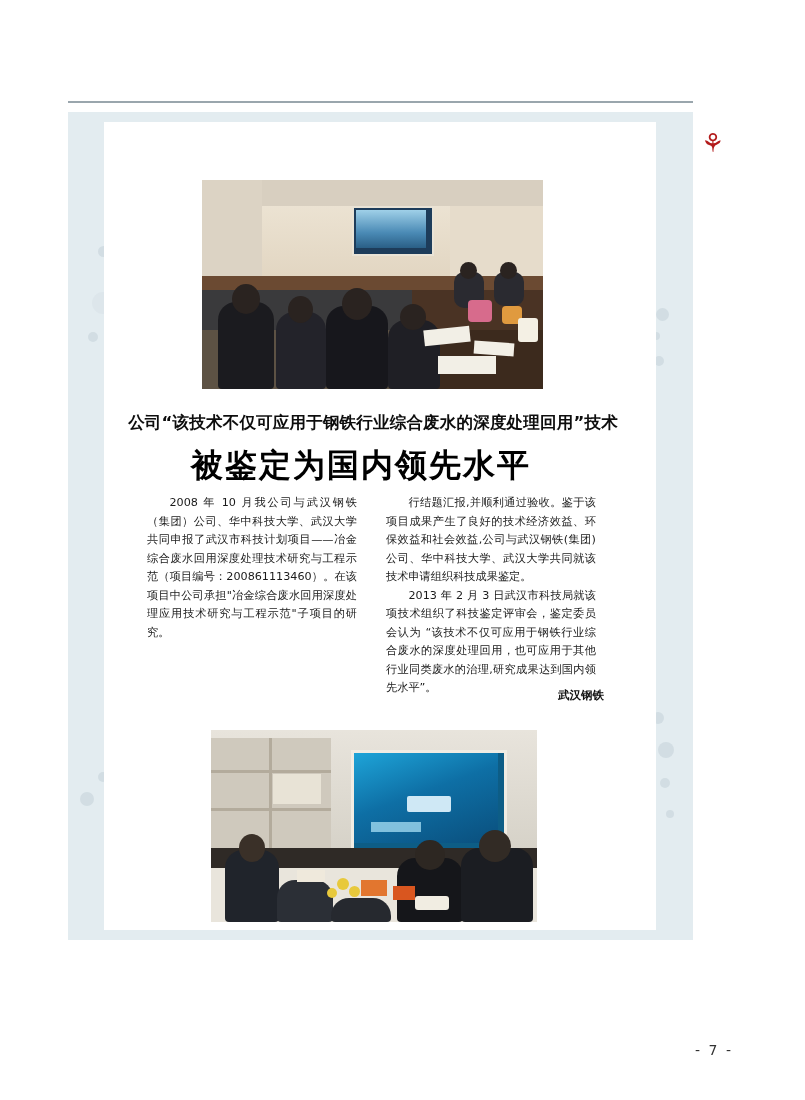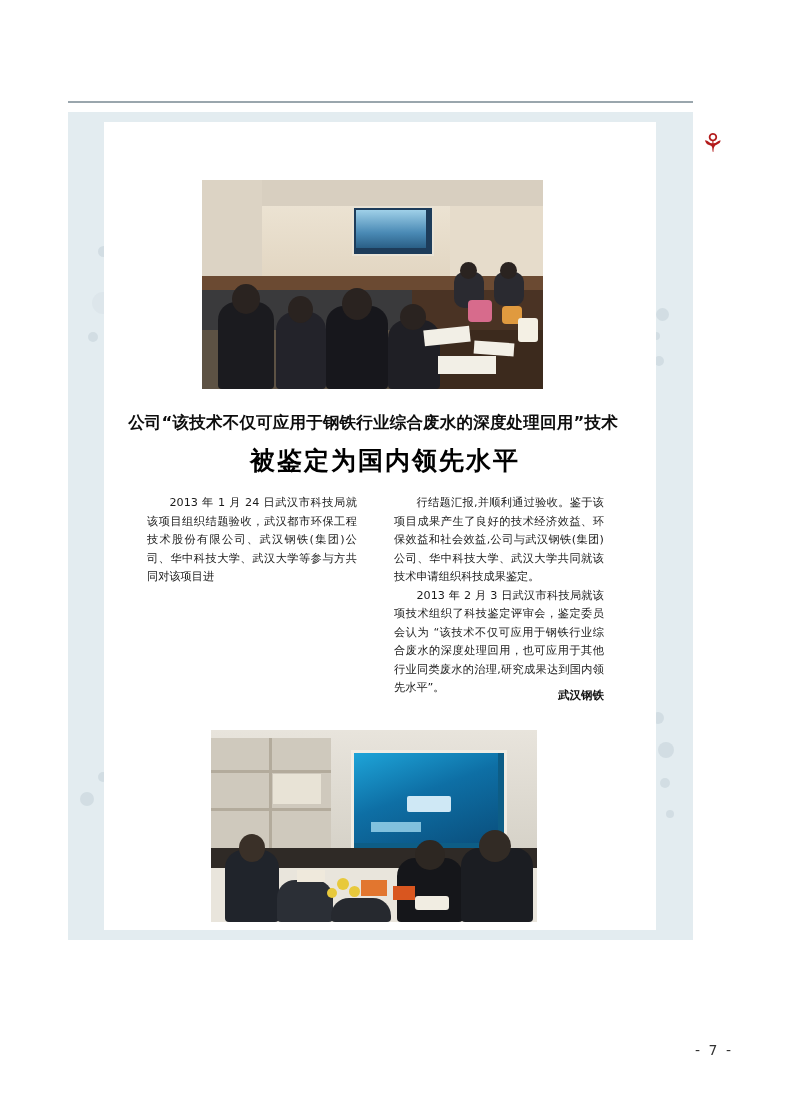--- a/index.html
+++ b/index.html
@@ -151,44 +151,44 @@
     width: 530px;
     text-align: center;
     font-size: 16.5px;
     font-weight: bold;
     color: #0d0d0d;
     letter-spacing: 0.2px;
     font-family: "DejaVu Sans", sans-serif;
   }
   .headline-2 {
     position: absolute;
-    left: 120px;
+    left: 96px;
     top: 444px;
     width: 530px;
     text-align: center;
-    font-size: 25px;
+    font-size: 32px;
     font-weight: bold;
     color: #000000;
     letter-spacing: 2px;
     font-family: Liberation Serif, serif;
   }
 
   
   .col {
     position: absolute;
     top: 494px;
     width: 210px;
     font-size: 11.2px;
     line-height: 18.5px;
     color: #1a1a1a;
     text-align: justify;
     font-family: "DejaVu Sans", sans-serif;
   }
   .col-left { left: 147px; }
-  .col-right { left: 394px; }
+  .col-right { left: 386px; }
   .col p {
     margin: 0;
     text-indent: 2em;
   }
   .signature {
     position: absolute;
     left: 394px;
     top: 688px;
     width: 210px;
     text-align: right;
@@ -293,21 +293,21 @@
   <div class="pt-papers" style="left:236px; top:176px; width:58px; height:18px;"></div>
   <div class="pt-flower" style="left:266px; top:120px; width:24px; height:22px;"></div>
   <div class="pt-flower" style="left:300px; top:126px; width:20px; height:18px; background:#e09a3f;"></div>
   <div class="ph-layer" style="left:316px; top:138px; width:20px; height:24px; background:#f4f0e4; border-radius:3px;"></div>
 </div>
 
 <div class="headline-1">公司“该技术不仅可应用于钢铁行业综合废水的深度处理回用”技术</div>
 <div class="headline-2">被鉴定为国内领先水平</div>
 
 <div class="col col-left">
-  <p>2013 年 1 月 24 日武汉市科技局就该项目组织结题验收，武汉都市环保工程技术股份有限公司、武汉钢铁(集团)公司、华中科技大学、武汉大学等参与方共同对该项目进</p>
+  <p>2008 年 10 月我公司与武汉钢铁（集团）公司、华中科技大学、武汉大学共同申报了武汉市科技计划项目——冶金综合废水回用深度处理技术研究与工程示范（项目编号：200861113460）。在该项目中公司承担"冶金综合废水回用深度处理应用技术研究与工程示范"子项目的研究。</p>
 </div>
 <div class="col col-right">
   <p>行结题汇报,并顺利通过验收。鉴于该项目成果产生了良好的技术经济效益、环保效益和社会效益,公司与武汉钢铁(集团)公司、华中科技大学、武汉大学共同就该技术申请组织科技成果鉴定。</p>
   <p>2013 年 2 月 3 日武汉市科技局就该项技术组织了科技鉴定评审会，鉴定委员会认为 “该技术不仅可应用于钢铁行业综合废水的深度处理回用，也可应用于其他行业同类废水的治理,研究成果达到国内领先水平”。</p>
 </div>
 <div class="signature">武汉钢铁</div>
 
 <div class="photo photo-bottom" title="鉴定评审会投影演示现场照片">
   <div class="ph-layer pb-wall"></div>
   <div class="ph-layer pb-cab"></div>

